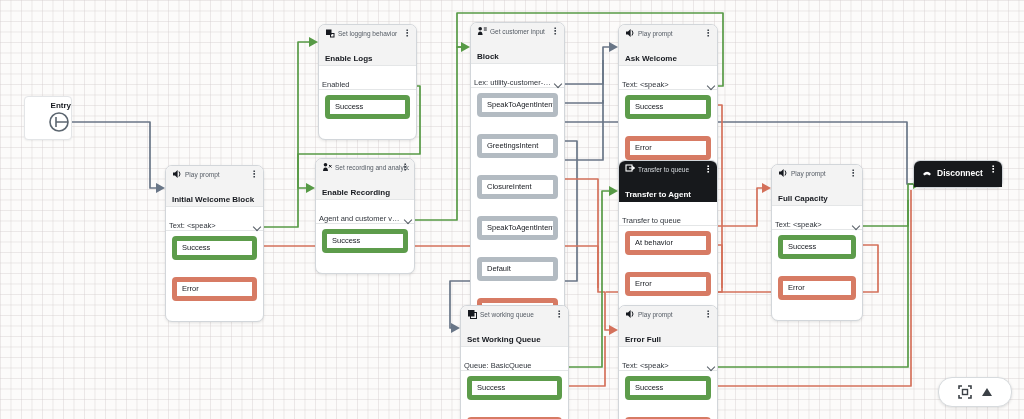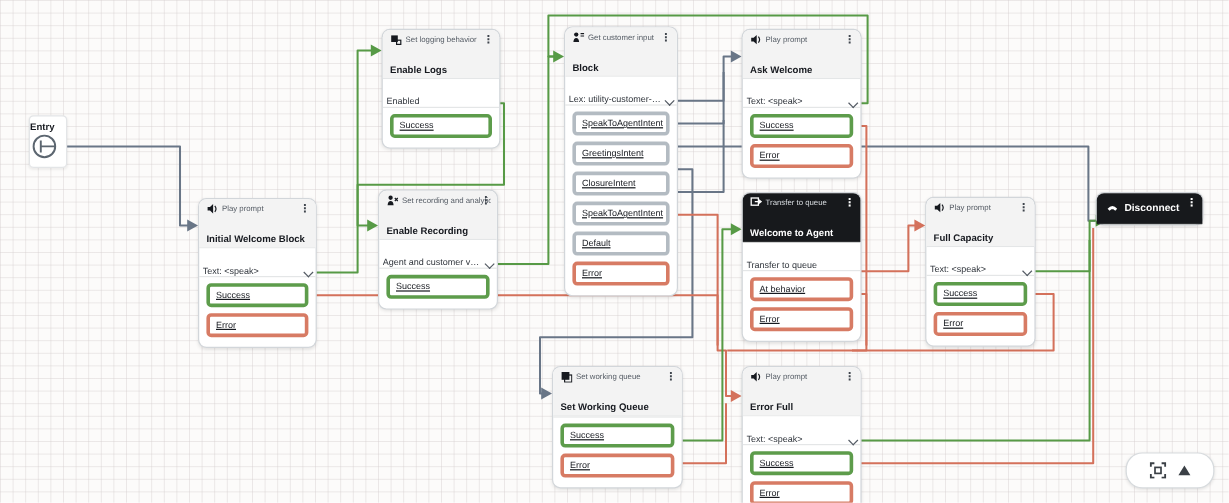--- a/index.html
+++ b/index.html
@@ -39,31 +39,31 @@
   .dark .kebab{color:#fff;}
   .body-row{
     display:flex;align-items:flex-end;justify-content:space-between;
     padding:0 3px;height:23px;font-size:7.5px;color:#30353c;
   }
   .body-row .txt{white-space:nowrap;overflow:hidden;text-overflow:ellipsis;}
   .chev{width:5px;height:5px;border-right:1.2px solid #545b64;border-bottom:1.2px solid #545b64;
     transform:rotate(45deg);margin-left:4px;flex:0 0 auto;margin-top:-3px;}
   .ports{border-top:1px solid #e4e6e7;padding:5px 6px 3px 6px;}
   .port{
-    height:12px;line-height:12px;border:3px solid #000000;border-radius:4px;
-    padding:1px 5px;margin-bottom:5px;font-size:7.5px;color:#16191f;background:#fff;
-    white-space:nowrap;overflow:hidden;cursor:pointer;text-decoration:underline;
+    height:12px;line-height:12px;border:5px solid #000000;border-radius:4px;
+    padding:1px 5px;margin-bottom:17px;font-size:7.5px;color:#16191f;background:#fff;
+    white-space:nowrap;overflow:hidden;cursor:pointer;
   }
   .port.success{border-color:#5d9c4b;}
   .port.error{border-color:#d77b64;}
   .port.gray{border-color:#b3bbc2;}
   #entry-card{
-    position:absolute;left:24px;top:96px;width:32px;height:44px;background:#fff;
+    position:absolute;left:24px;top:96px;width:48px;height:44px;background:#fff;
     border:1px solid #e3e5e7;border-radius:4px;box-shadow:0 1px 2px rgba(0,0,0,.06);
-    text-align:left;font-size:8px;font-weight:bold;color:#16191f;padding-top:4px;box-sizing:border-box;
+    text-align:right;font-size:8px;font-weight:bold;color:#16191f;padding-top:4px;box-sizing:border-box;
   }
   #zoom-controls{
     position:absolute;left:938px;top:377px;width:72px;height:28px;background:#fff;
     border:1px solid #d7dbde;border-radius:14px;box-shadow:0 1px 3px rgba(0,0,0,.12);
     display:flex;align-items:center;justify-content:center;gap:10px;
   }
   .ctl-btn{display:flex;align-items:center;justify-content:center;cursor:pointer;}
   .tri-up{width:0;height:0;border-left:5px solid transparent;border-right:5px solid transparent;
     border-bottom:8px solid #3b4046;}
   .hicon{flex:0 0 auto;display:inline-flex;}
@@ -237,21 +237,21 @@
         <div class="node-header dark">
           <div class="hdr-small">
             <span class="hicon">
               <svg width="10" height="10" viewBox="0 0 10 10">
                 <rect x="1" y="1" width="6" height="6" fill="none" stroke="#fff" stroke-width="1.1"></rect>
                 <path d="M4,4 h5 M7,2.2 L9.3,4 L7,5.8" fill="none" stroke="#fff" stroke-width="1.1"></path>
               </svg>
             </span>
             <span>Transfer to queue</span>
           </div>
-          <div class="hdr-title">Welcome to Agent</div>
+          <div class="hdr-title">Transfer to Agent</div>
           <span class="kebab">⋮</span>
         </div>
         <div class="body-row">
           <span class="txt">Transfer to queue</span>
         </div>
         <div class="ports">
           <div class="port error">At behavior</div>
           <div class="port error">Error</div>
         </div>
       </div>
@@ -297,20 +297,23 @@
             <span class="hicon">
               <svg width="10" height="10" viewBox="0 0 10 10">
                 <rect x="1" y="1" width="6.5" height="6.5" fill="#16191f"></rect>
                 <rect x="3.5" y="3.5" width="6" height="6" fill="none" stroke="#16191f" stroke-width="1"></rect>
               </svg>
             </span>
             <span>Set working queue</span>
           </div>
           <div class="hdr-title">Set Working Queue</div>
           <span class="kebab">⋮</span>
+        </div>
+        <div class="body-row">
+          <span class="txt">Queue: BasicQueue</span>
         </div>
         <div class="ports">
           <div class="port success">Success</div>
           <div class="port error">Error</div>
         </div>
       </div>
       <div class="node" style="left: 618px; top: 305px; width: 98px;">
         <div class="node-header">
           <div class="hdr-small">
             <span class="hicon">

